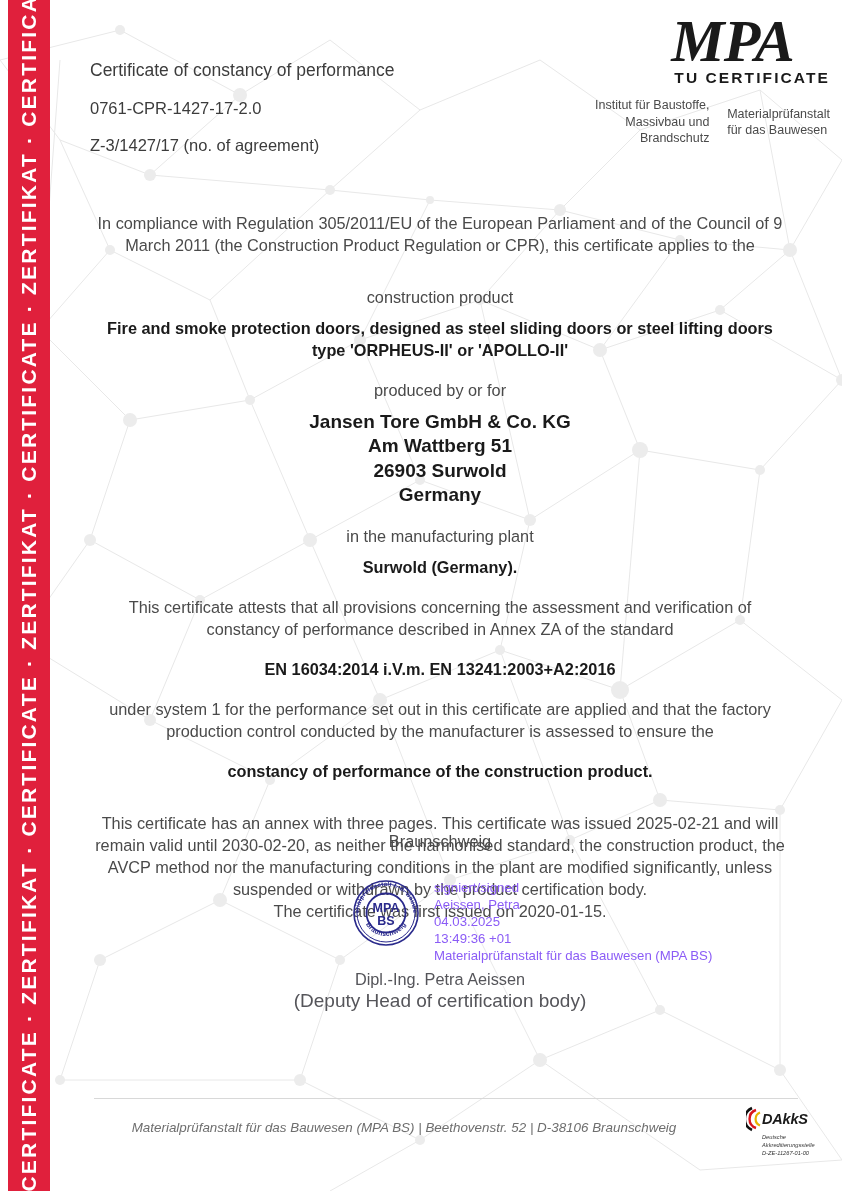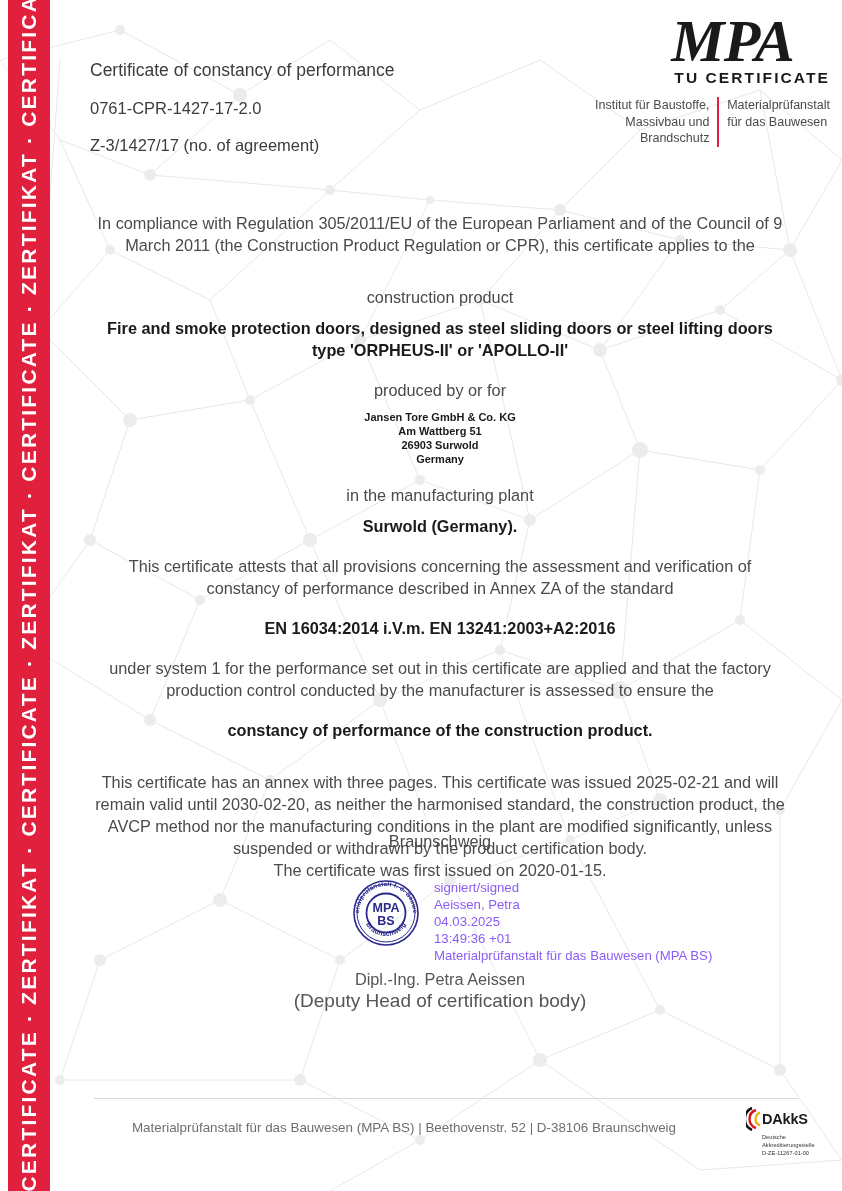--- a/index.html
+++ b/index.html
@@ -134,20 +134,21 @@
     margin-top: 5px;
     margin-left: 3px;
   }
   #logo-sub {
     display: flex;
     justify-content: flex-end;
     margin-top: 12px;
     font-size: 12.5px;
     color: #4a4a4a;
     line-height: 1.32;
+    align-items: center;
   }
   #logo-sub-left {
     text-align: right;
     padding-right: 8px;
   }
   #logo-sub-divider {
     width: 2px;
     background: #e0203c;
     margin-right: 8px;
   }
@@ -168,21 +169,21 @@
     color: #4a4a4a;
   }
   .para.strong {
     font-weight: bold;
     color: #1a1a1a;
   }
   .gap-lg { height: 30px; }
   .gap-md { height: 18px; }
   .gap-sm { height: 9px; }
   .addr-line {
-    font-size: 11px;
+    font-size: 19px;
     font-weight: bold;
     color: #1a1a1a;
     line-height: 1.28;
   }
 
   
   #sign-block {
     position: absolute;
     left: 0;
     top: 832px;
@@ -229,20 +230,21 @@
     margin-top: 1px;
   }
 
   
   #footer {
     position: absolute;
     left: 0;
     top: 1098px;
     width: 792px;
     height: 80px;
+    font-style: italic;
   }
   #footer-rule {
     position: absolute;
     left: 44px;
     top: 0;
     width: 704px;
     height: 1px;
     background: #d8d8d8;
   }
   #footer-text {

